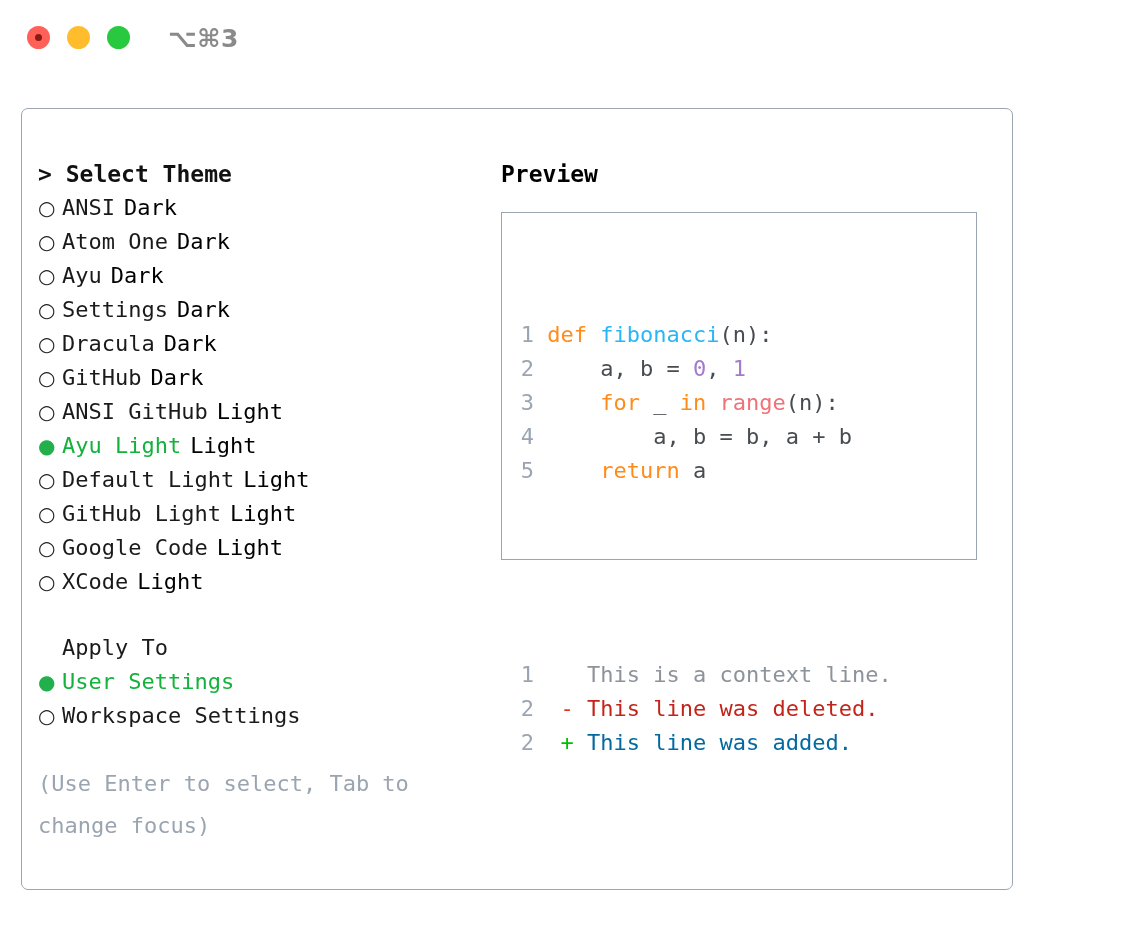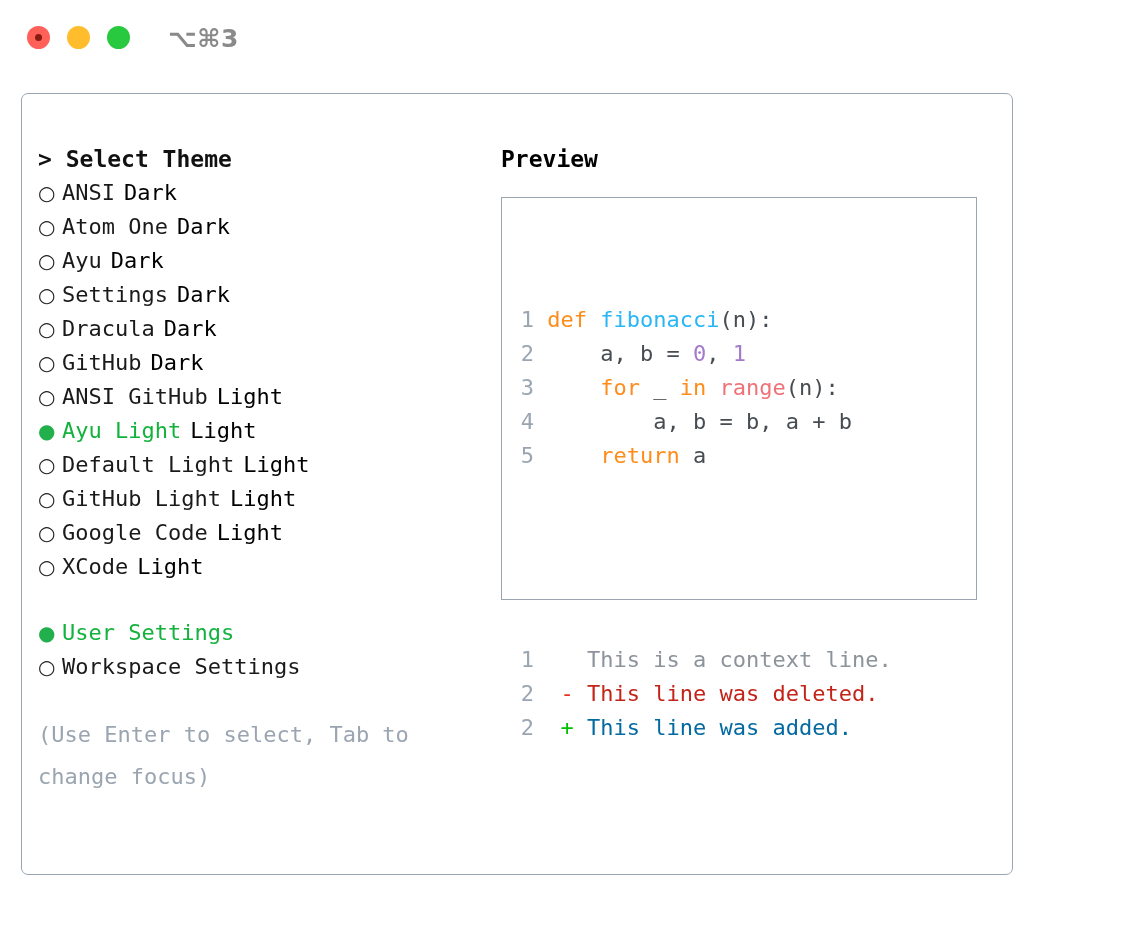--- a/index.html
+++ b/index.html
@@ -66,21 +66,21 @@
     font-weight: bold;
     color: #8a8a8a;
     letter-spacing: 0.5px;
     font-family: "DejaVu Sans", "Liberation Sans", sans-serif;
   }
 
   
   .panel {
     position: absolute;
     left: 21px;
-    top: 93px;
+    top: 108px;
     width: 992px;
     height: 782px;
     border: 1.6px solid #9aa5b1;
     border-radius: 7px;
     box-sizing: border-box;
     background: #ffffff;
   }
 
   
   .col-left {
@@ -149,21 +149,21 @@
   .preview-title {
     font-size: 23px;
     font-weight: bold;
     color: #000000;
     line-height: 34px;
     white-space: pre;
   }
   .preview-box {
     margin-top: 21px;
     width: 476px;
-    height: 403px;
+    height: 348px;
     border: 1.6px solid #9aa5b1;
     box-sizing: border-box;
     background: #ffffff;
     position: relative;
   }
   .code {
     position: absolute;
     left: 18px;
     top: 37px;
     font-size: 22px;
@@ -220,20 +220,21 @@
           <div class="row"><span class="marker">○</span><span class="row-label">GitHub</span><span class="row-badge">Dark</span></div>
           <div class="row"><span class="marker">○</span><span class="row-label">ANSI GitHub</span><span class="row-badge">Light</span></div>
           <div class="row selected"><span class="marker sel">●</span><span class="row-label">Ayu Light</span><span class="row-badge">Light</span></div>
           <div class="row"><span class="marker">○</span><span class="row-label">Default Light</span><span class="row-badge">Light</span></div>
           <div class="row"><span class="marker">○</span><span class="row-label">GitHub Light</span><span class="row-badge">Light</span></div>
           <div class="row"><span class="marker">○</span><span class="row-label">Google Code</span><span class="row-badge">Light</span></div>
           <div class="row"><span class="marker">○</span><span class="row-label">XCode</span><span class="row-badge">Light</span></div>
         </div>
 
       <div class="section-gap"></div>
+      <div class="section-title">Apply To</div>
       <div id="apply-rows">
           <div class="row selected"><span class="marker sel">●</span><span class="row-label">User Settings</span></div>
           <div class="row"><span class="marker">○</span><span class="row-label">Workspace Settings</span></div>
         </div>
 
       <div class="hint">(Use Enter to select, Tab to change focus)</div>
     </div>
 
     <div class="col-right">
       <div class="preview-title">Preview</div>

